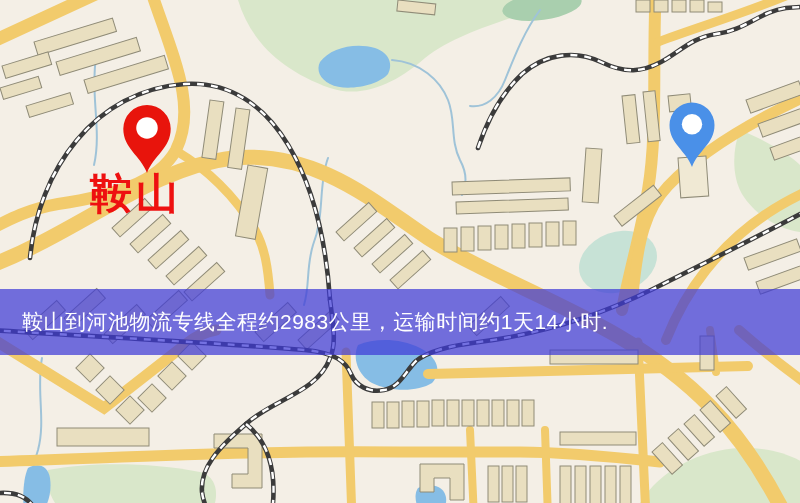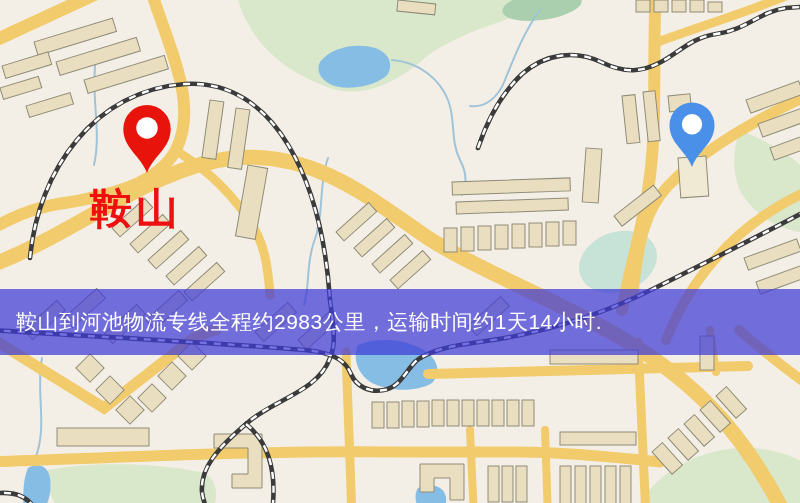--- a/index.html
+++ b/index.html
@@ -21,33 +21,33 @@
   .bld{fill:var(--building,#e9dfc0);stroke:#8f8b77;stroke-width:1;}
   .bld-pale{fill:#f0e9d4;stroke:#8f8b77;stroke-width:1;}
   
   .pin{position:absolute;pointer-events:auto;}
   .pin-origin{left:117px;top:99px;}
   .pin-dest{left:662px;top:97px;}
   .pin-hole{fill:#ffffff;}
   
   .city-label{
     position:absolute;width:120px;text-align:center;
-    font-family:Liberation Serif, serif;font-weight:700;
-    font-size:42px;line-height:46px;letter-spacing:4px;white-space:nowrap;margin-top:12px;
+    font-family:Liberation Mono, monospace;font-weight:700;
+    font-size:42px;line-height:46px;letter-spacing:4px;white-space:nowrap;
   }
   .label-origin{left:76px;top:174px;color:var(--origin-color,#ee1010);}
   .label-dest{left:636px;top:174px;color:var(--dest-color,#2323dd);}
   
   .banner{
     position:absolute;left:0;right:0;top:289px;height:66px;
     background:var(--banner-bg,rgba(62,58,215,0.72));
     display:flex;align-items:center;
     color:var(--banner-fg,#ffffff);
     font-size:21px;letter-spacing:0.5px;
-    padding-left:16px;box-sizing:border-box;
+    padding-left:22px;box-sizing:border-box;
   }
 </style>
 </head>
 <body>
 
 <div class="stage">
 
   <svg width="800" height="503" viewBox="0 0 800 503" aria-hidden="true">
 
     <g>

